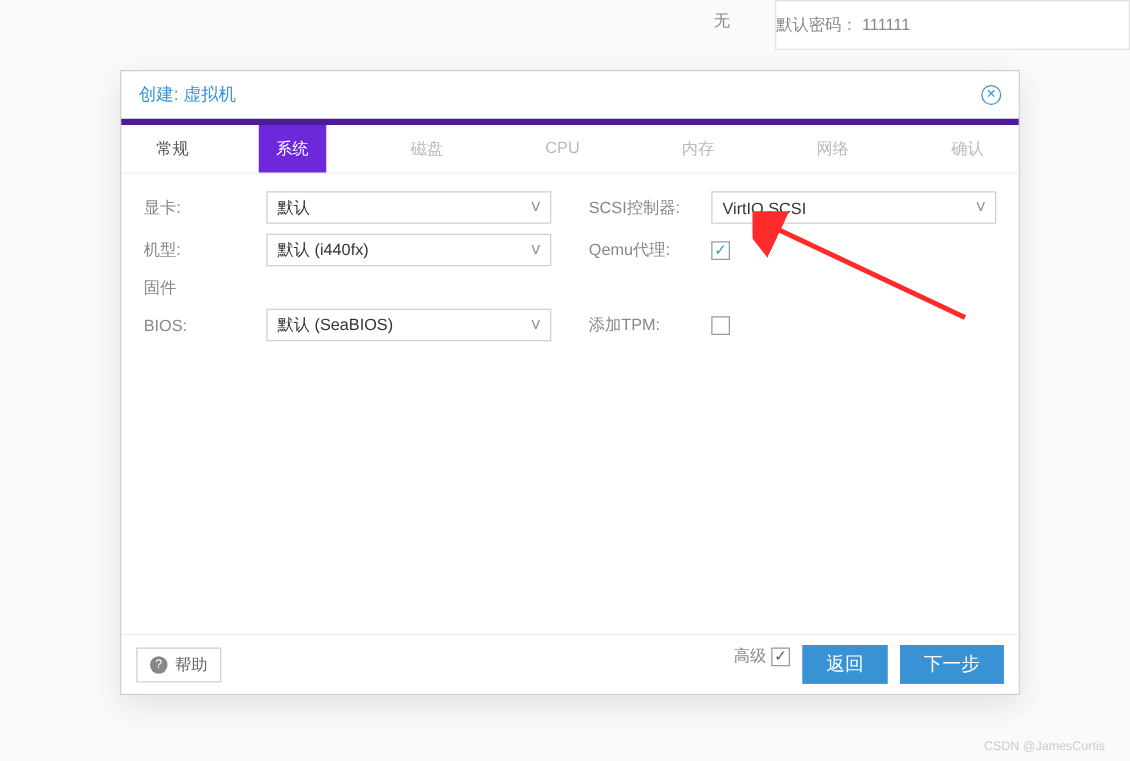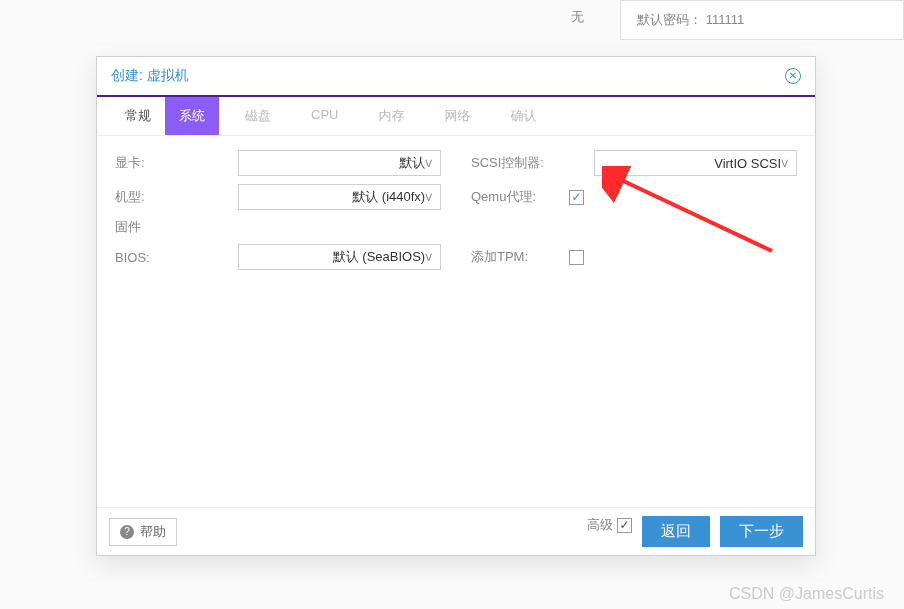--- a/index.html
+++ b/index.html
@@ -11,21 +11,21 @@
       height: 609px;
       position: relative;
       overflow: hidden;
       color: #555;
     }
     .bg-panel-right {
       position: absolute;
       top: 0; left: 620px; right: 0;
       background: #fff;
       border: 1px solid #e0e0e0;
-      padding: 10px 16px;
+      padding: 10px 0;
       color: #888;
     }
     .bg-panel-left {
       position: absolute;
       top: 0; left: 0; width: 600px;
       padding: 8px 16px;
       text-align: right;
       color: #888;
     }
     .dialog {
@@ -37,21 +37,21 @@
       background: #fff;
       border: 1px solid #d0d0d0;
       box-shadow: 0 8px 24px rgba(0,0,0,0.1);
       display: flex;
       flex-direction: column;
     }
     .dialog-header {
       padding: 10px 14px;
       font-size: 14px;
       color: #3892d4;
-      border-bottom: 2px solid #4c1d95;
+      border-bottom: 5px solid #4c1d95;
       display: flex;
       justify-content: space-between;
       align-items: center;
     }
     .close-icon {
       width: 16px; height: 16px;
       border: 1.5px solid #3892d4;
       border-radius: 50%;
       display: inline-flex;
       align-items: center;
@@ -59,30 +59,31 @@
       color: #3892d4;
       font-size: 10px;
       cursor: pointer;
     }
     .close-icon::before { content: "✕"; line-height: 1; }
     .tabbar {
       display: flex;
       padding: 0 14px;
       gap: 0;
       border-bottom: 1px solid #eee;
+      justify-content: space-between;
     }
     .tab {
       padding: 10px 14px;
       color: #555;
       cursor: pointer;
       font-size: 13px;
     }
     .tab.dim { color: #bbb; margin-left: 12px; }
     .tab.active {
-      background: #8b5cf6;
+      background: #6d28d9;
       color: #fff;
     }
     .dialog-body {
       flex: 1;
       padding: 14px 18px;
       display: flex;
       flex-direction: column;
       gap: 8px;
       color: #888;
       position: relative;
@@ -100,24 +101,23 @@
     }
     .field-label { width: 90px; color: #888; }
     .select {
       flex: 1;
       height: 26px;
       border: 1px solid #d0d0d0;
       background: #fff;
       padding: 0 8px;
       display: flex;
       align-items: center;
-      justify-content: flex-end;
+      justify-content: space-between;
       color: #333;
       cursor: pointer;
-      margin-left: 25px;
     }
     .select .chev {
       color: #888;
       font-size: 10px;
     }
     .checkbox {
       width: 15px;
       height: 15px;
       border: 1px solid #999;
       display: inline-flex;
@@ -174,21 +174,21 @@
       color: #fff;
       padding: 5px 18px;
       cursor: pointer;
       font-size: 15px;
     }
     .watermark {
       position: absolute;
       bottom: 6px;
       right: 20px;
       color: #ccc;
-      font-size: 16px;
+      font-size: 10px;
     }
   </style>
 </head>
 <body>
 
 <div class="bg-panel-left">
   <span>无</span>
 </div>
 <div class="bg-panel-right">
   <span>默认密码：</span>

